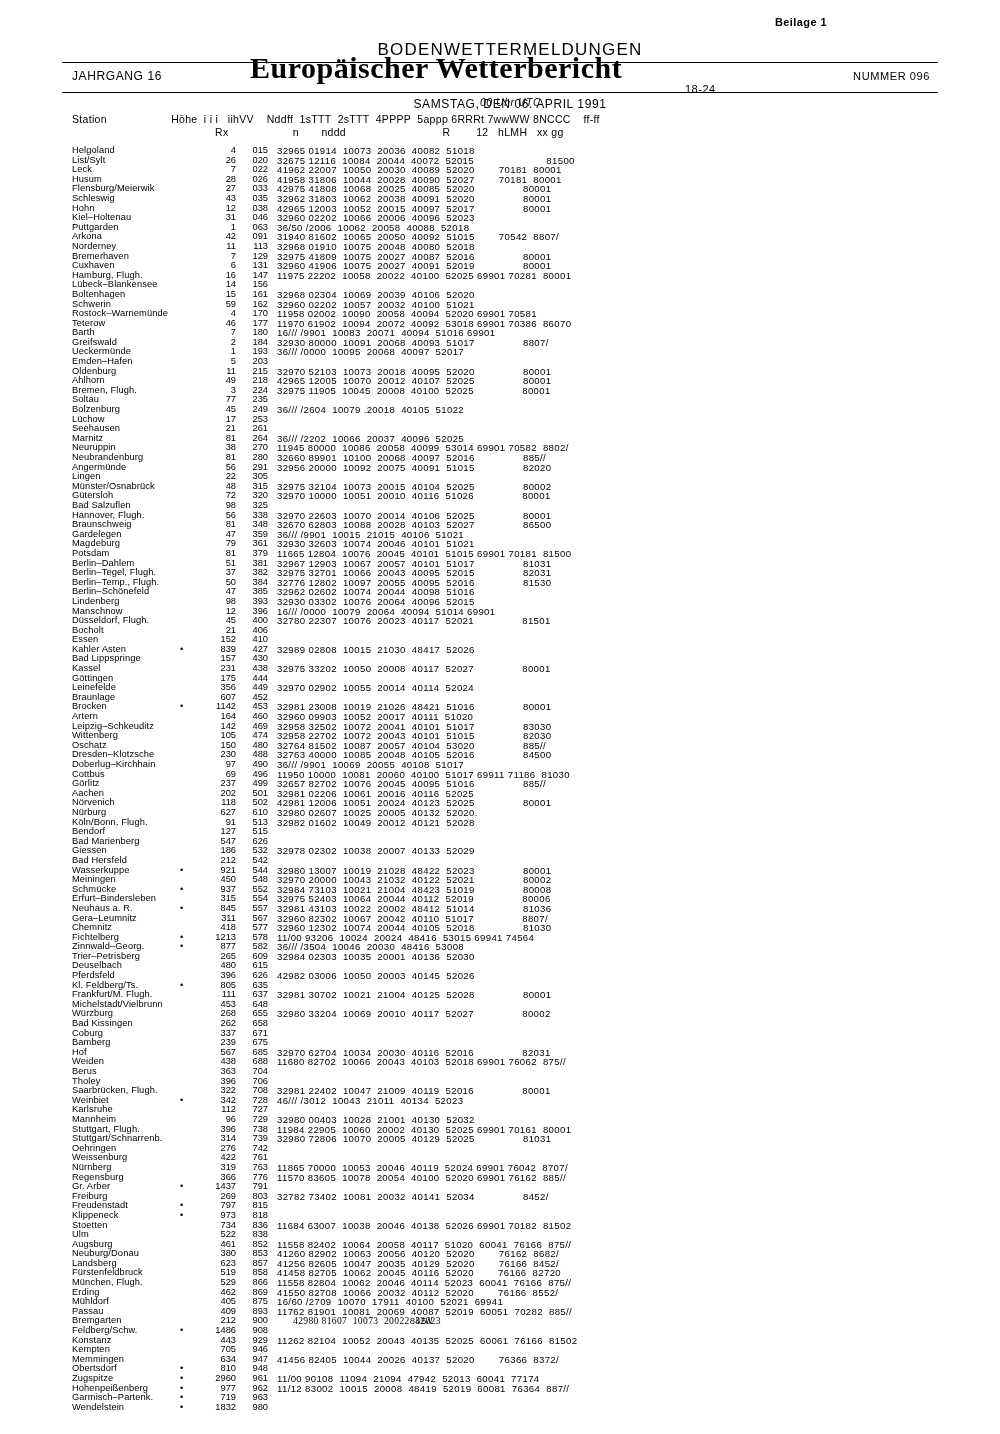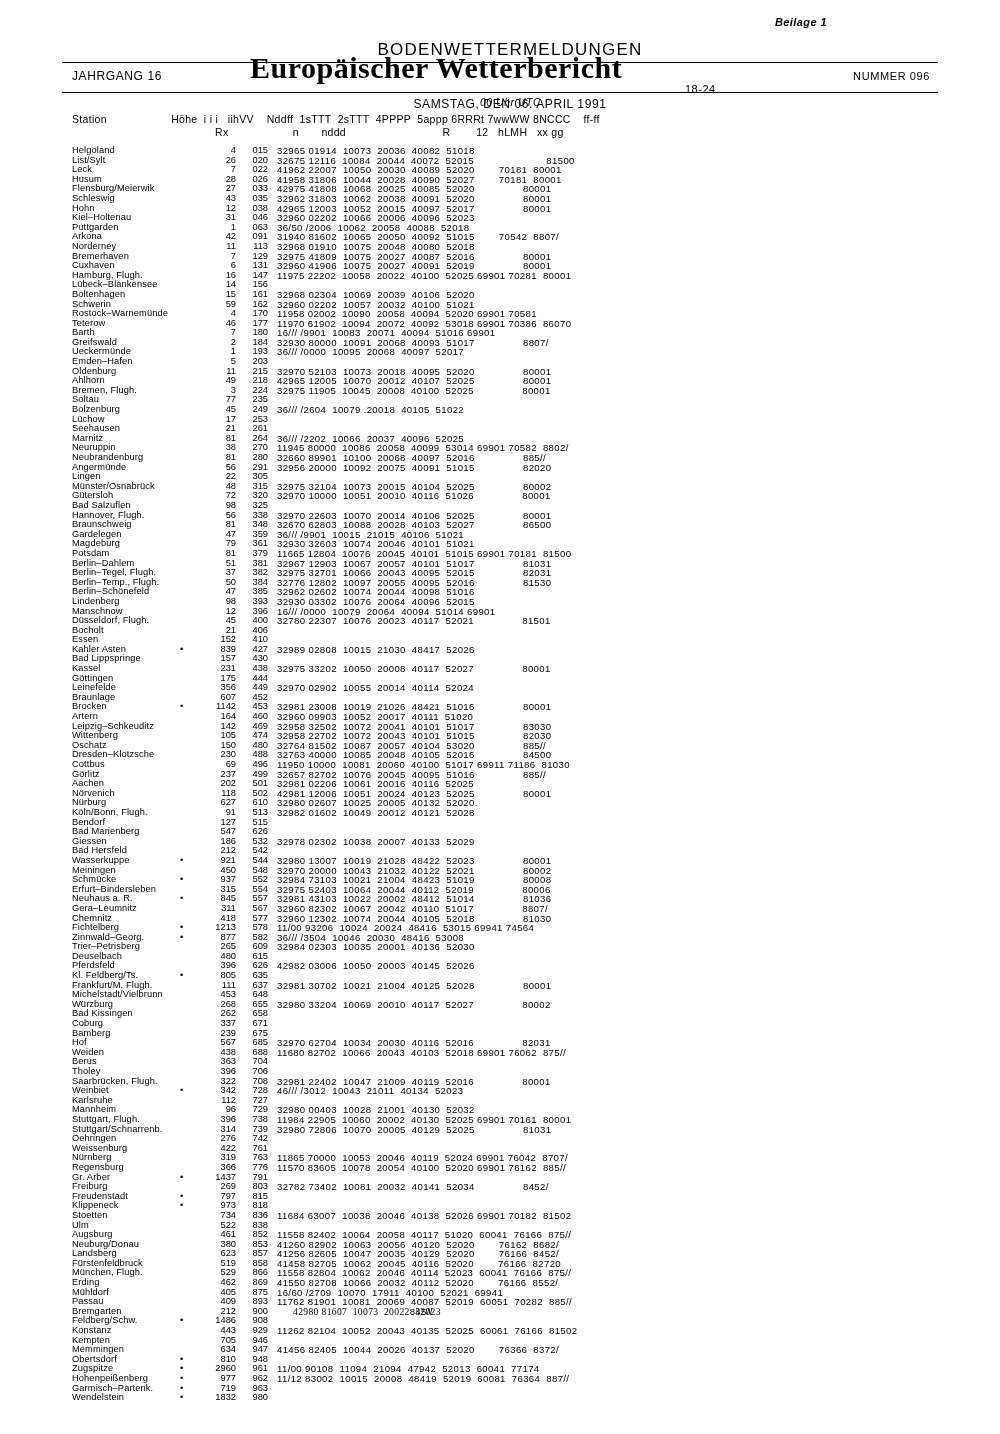--- a/index.html
+++ b/index.html
@@ -1,19 +1,19 @@
 <!DOCTYPE html>
 <html><head>
 <meta charset="utf-8">
 <style>
   html,body{margin:0;padding:0;background:#fff;}
   body{width:1000px;height:1434px;font-family:"Liberation Sans",sans-serif;color:#000;position:relative;}
   .page{position:relative;width:1000px;height:1434px;overflow:hidden;}
   .title{position:absolute;left:250px;top:4px;width:520px;text-align:left;font-family:"Liberation Serif",serif;font-weight:bold;font-size:30px;letter-spacing:0.5px;margin-top:47px;}
-  .beilage{position:absolute;left:775px;top:16px;font-size:11px;font-weight:bold;letter-spacing:0.4px;font-style:italic;}
+  .beilage{position:absolute;left:775px;top:16px;font-size:11px;font-weight:bold;letter-spacing:0.4px;}
   .subtitle{position:absolute;left:250px;top:40px;width:520px;text-align:center;font-size:17px;letter-spacing:1.2px;}
   .rule{position:absolute;left:62px;right:62px;height:1px;background:#000;}
   .rule-top{top:62px;}
   .rule-bottom{top:92px;}
   .jahrgang{position:absolute;left:72px;top:69px;font-size:12px;letter-spacing:0.6px;}
   .datum{position:absolute;left:250px;top:69px;width:520px;text-align:center;font-size:12px;letter-spacing:0.6px;margin-top:28px;}
   .nummer{position:absolute;right:70px;top:70px;font-size:11px;letter-spacing:0.6px;}
 
   .hdr-utc{position:absolute;left:480px;top:96px;font-size:10.5px;letter-spacing:0.5px;font-style:italic;}
   .hdr-1824{position:absolute;left:665px;top:83px;font-size:11px;letter-spacing:0.5px;margin-left:20px;}
@@ -107,20 +107,21 @@
       <div class="row"><span class="c-station">Kassel</span><span class="c-hoehe">231</span><span class="c-iii">438</span><span class="c-data">32975 33202  10050  20008  40117  52027                80001</span></div>
       <div class="row"><span class="c-station">Göttingen</span><span class="c-hoehe">175</span><span class="c-iii">444</span><span class="c-data"></span></div>
       <div class="row"><span class="c-station">Leinefelde</span><span class="c-hoehe">356</span><span class="c-iii">449</span><span class="c-data">32970 02902  10055  20014  40114  52024</span></div>
       <div class="row"><span class="c-station">Braunlage</span><span class="c-hoehe">607</span><span class="c-iii">452</span><span class="c-data"></span></div>
       <div class="row"><span class="c-station">Brocken</span><span class="c-dot">•</span><span class="c-hoehe">1142</span><span class="c-iii">453</span><span class="c-data">32981 23008  10019  21026  48421  51016                80001</span></div>
       <div class="row"><span class="c-station">Artern</span><span class="c-hoehe">164</span><span class="c-iii">460</span><span class="c-data">32960 09903  10052  20017  40111  51020</span></div>
       <div class="row"><span class="c-station">Leipzig–Schkeuditz</span><span class="c-hoehe">142</span><span class="c-iii">469</span><span class="c-data">32958 32502  10072  20041  40101  51017                83030</span></div>
       <div class="row"><span class="c-station">Wittenberg</span><span class="c-hoehe">105</span><span class="c-iii">474</span><span class="c-data">32958 22702  10072  20043  40101  51015                82030</span></div>
       <div class="row"><span class="c-station">Oschatz</span><span class="c-hoehe">150</span><span class="c-iii">480</span><span class="c-data">32764 81502  10087  20057  40104  53020                885//</span></div>
       <div class="row"><span class="c-station">Dresden–Klotzsche</span><span class="c-hoehe">230</span><span class="c-iii">488</span><span class="c-data">32763 40000  10085  20048  40105  52016                84500</span></div>
+      <div class="row"><span class="c-station">Doberlug–Kirchhain</span><span class="c-hoehe">97</span><span class="c-iii">490</span><span class="c-data">36/// /9901  10069  20055  40108  51017</span></div>
       <div class="row"><span class="c-station">Cottbus</span><span class="c-hoehe">69</span><span class="c-iii">496</span><span class="c-data">11950 10000  10081  20060  40100  51017 69911 71186  81030</span></div>
       <div class="row"><span class="c-station">Görlitz</span><span class="c-hoehe">237</span><span class="c-iii">499</span><span class="c-data">32657 82702  10076  20045  40095  51016                885//</span></div>
       <div class="row"><span class="c-station">Aachen</span><span class="c-hoehe">202</span><span class="c-iii">501</span><span class="c-data">32981 02206  10061  20016  40116  52025</span></div>
       <div class="row"><span class="c-station">Nörvenich</span><span class="c-hoehe">118</span><span class="c-iii">502</span><span class="c-data">42981 12006  10051  20024  40123  52025                80001</span></div>
       <div class="row"><span class="c-station">Nürburg</span><span class="c-hoehe">627</span><span class="c-iii">610</span><span class="c-data">32980 02607  10025  20005  40132  52020.</span></div>
       <div class="row"><span class="c-station">Köln/Bonn, Flugh.</span><span class="c-hoehe">91</span><span class="c-iii">513</span><span class="c-data">32982 01602  10049  20012  40121  52028</span></div>
       <div class="row"><span class="c-station">Bendorf</span><span class="c-hoehe">127</span><span class="c-iii">515</span><span class="c-data"></span></div>
       <div class="row"><span class="c-station">Bad Marienberg</span><span class="c-hoehe">547</span><span class="c-iii">626</span><span class="c-data"></span></div>
       <div class="row"><span class="c-station">Giessen</span><span class="c-hoehe">186</span><span class="c-iii">532</span><span class="c-data">32978 02302  10038  20007  40133  52029</span></div>
       <div class="row"><span class="c-station">Bad Hersfeld</span><span class="c-hoehe">212</span><span class="c-iii">542</span><span class="c-data"></span></div>

